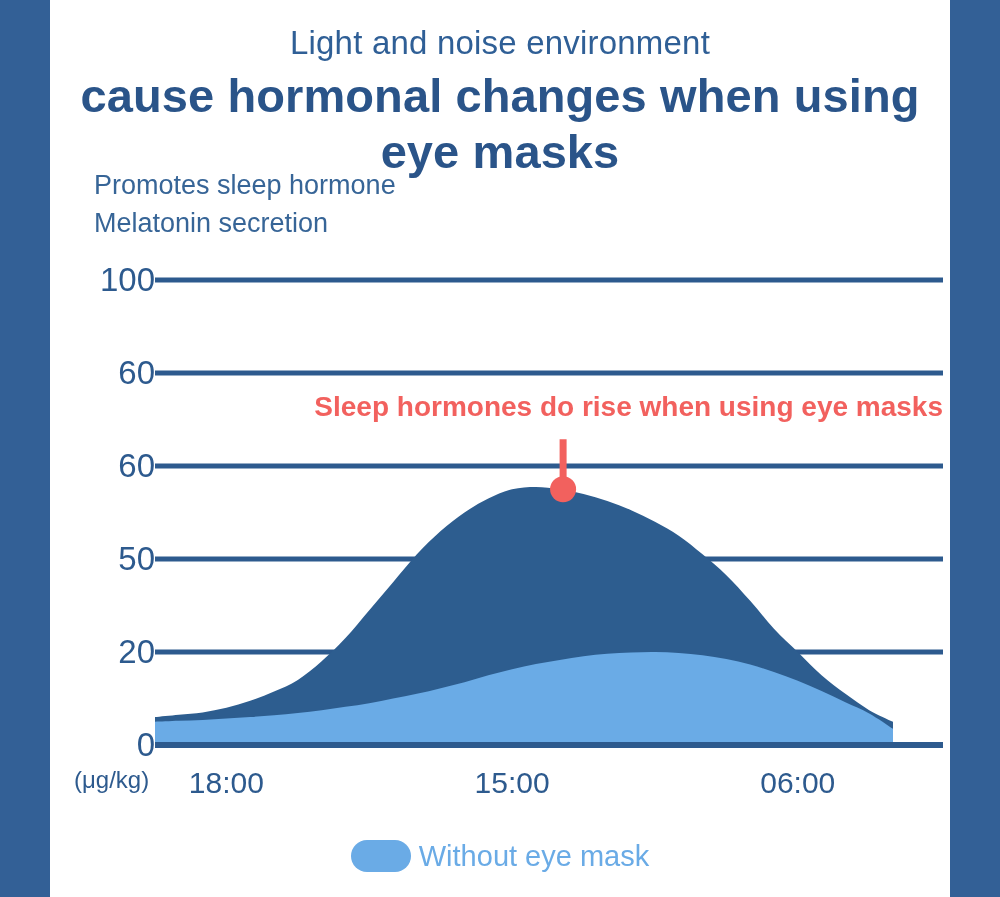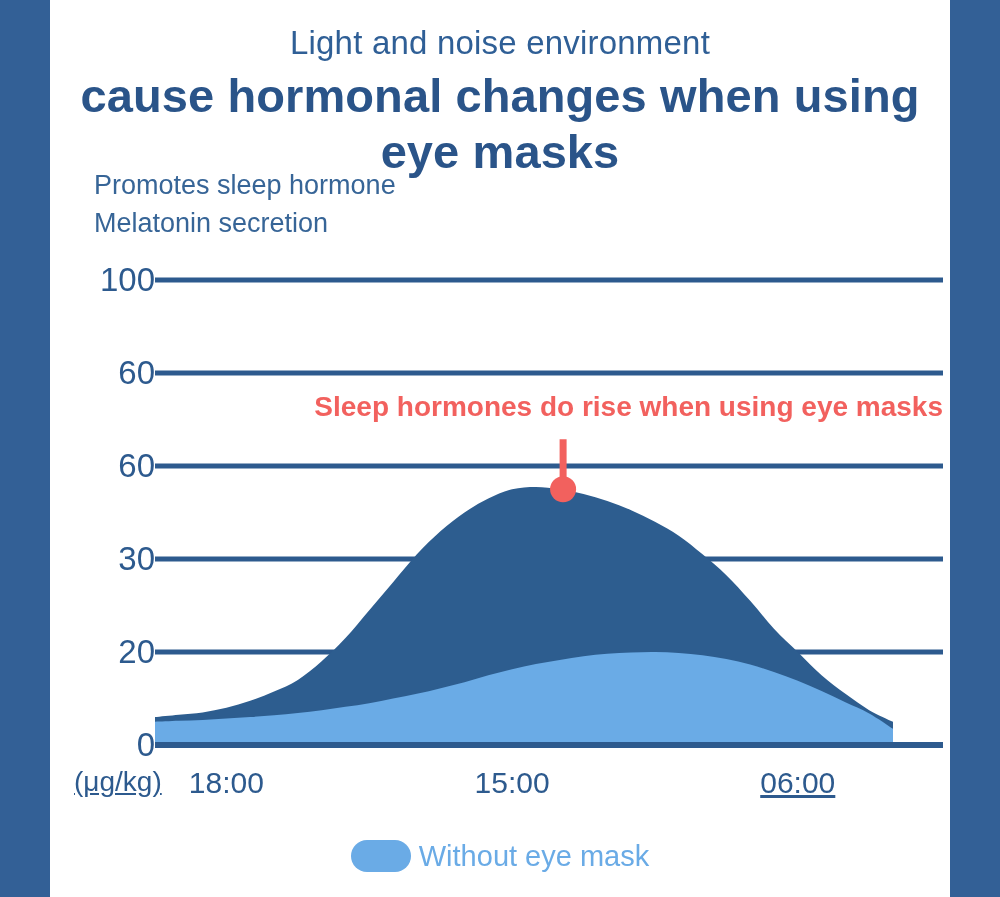--- a/index.html
+++ b/index.html
@@ -98,24 +98,23 @@
     position: absolute;
     font-size: 30px;
     color: #2d5a8e;
     transform: translateX(-50%);
     white-space: nowrap;
   }
   .unit-label {
     position: absolute;
     left: 24px;
     top: 766px;
-    font-size: 28px;
+    font-size: 24px;
     color: #2d5a8e;
     white-space: nowrap;
-    text-decoration: underline;
   }
 
   .annotation {
     position: absolute;
     font-size: 28px;
     font-weight: 700;
     color: #f2615e;
     white-space: nowrap;
     text-align: right;
   }
@@ -176,29 +175,29 @@
           <path d="M105,721.75 C108.96774193548387,721.595 120.87096774193549,721.1300000000001 128.80645161290323,720.82 C136.74193548387098,720.51 144.67741935483872,720.2775 152.61290322580646,719.89 C160.5483870967742,719.5024999999999 168.48387096774195,718.96 176.4193548387097,718.495 C184.35483870967744,718.03 192.29032258064515,717.6425 200.2258064516129,717.1 C208.16129032258064,716.5575 216.09677419354838,715.9375 224.03225806451613,715.24 C231.96774193548387,714.5425 239.90322580645162,713.7674999999999 247.83870967741936,712.915 C255.7741935483871,712.0625 263.7096774193548,711.1324999999999 271.64516129032256,710.125 C279.5806451612903,709.1175000000001 287.51612903225805,708.0325 295.4516129032258,706.87 C303.38709677419354,705.7075 311.3225806451613,704.545 319.258064516129,703.15 C327.19354838709677,701.755 335.1290322580645,700.05 343.06451612903226,698.5 C351,696.95 358.93548387096774,695.5550000000001 366.8709677419355,693.85 C374.80645161290323,692.145 382.741935483871,690.2075 390.6774193548387,688.27 C398.61290322580646,686.3325 406.5483870967742,684.395 414.48387096774195,682.225 C422.4193548387097,680.0550000000001 430.3548387096774,677.42 438.2903225806451,675.25 C446.22580645161287,673.08 454.16129032258067,671.065 462.0967741935484,669.205 C470.03225806451616,667.345 477.96774193548384,665.6400000000001 485.9032258064516,664.09 C493.83870967741933,662.54 501.7741935483871,661.2225 509.7096774193548,659.905 C517.6451612903226,658.5875 525.5806451612904,657.1924999999999 533.516129032258,656.185 C541.4516129032257,655.1775 549.3870967741934,654.48 557.3225806451612,653.86 C565.258064516129,653.24 573.1935483870968,652.7750000000001 581.1290322580645,652.465 C589.0645161290322,652.155 597,651.9225 604.9354838709677,652 C612.8709677419354,652.0775 620.8064516129032,652.3874999999999 628.741935483871,652.93 C636.6774193548388,653.4725 644.6129032258063,654.2475 652.5483870967741,655.255 C660.483870967742,656.2625 668.4193548387098,657.4250000000001 676.3548387096774,658.975 C684.2903225806451,660.525 692.2258064516129,662.385 700.1612903225806,664.555 C708.0967741935483,666.7249999999999 716.0322580645161,669.2825 723.9677419354839,671.995 C731.9032258064517,674.7075 739.8387096774194,677.6525 747.7741935483871,680.83 C755.7096774193548,684.0075 763.6451612903224,687.4949999999999 771.5806451612902,691.06 C779.516129032258,694.625 787.4516129032257,698.5 795.3870967741935,702.22 C803.3225806451613,705.94 811.258064516129,708.9625 819.1935483870968,713.38 C827.1290322580646,717.7975 839.0322580645161,726.1675 843,728.725 L843,745 L105,745 Z" fill="#6aabe6"></path>
           <line x1="105" x2="893" y1="745" y2="745" stroke="#2d5a8e" stroke-width="6"></line>
           <line x1="513.0967741935484" x2="513.0967741935484" y1="439.25" y2="489.25" stroke="#f2615e" stroke-width="7"></line>
           <circle cx="513.0967741935484" cy="489.25" r="13" fill="#f2615e"></circle>
         </svg>
 
       <div class="ytick-holder">
           <div class="ytick" style="top: 280px;">100</div>
           <div class="ytick" style="top: 373px;">60</div>
           <div class="ytick" style="top: 466px;">60</div>
-          <div class="ytick" style="top: 559px;">30</div>
+          <div class="ytick" style="top: 559px;">50</div>
           <div class="ytick" style="top: 652px;">20</div>
           <div class="ytick" style="top: 745px;">0</div>
         </div>
 
       <div class="unit-label">(μg/kg)</div>
     <div class="xtick" style="left: 176.419px; top: 766px;">18:00</div>
         <div class="xtick" style="left: 462.097px; top: 766px;">15:00</div>
-        <div class="xtick" style="left: 747.774px; top: 766px; text-decoration: underline;">06:00</div>
+        <div class="xtick" style="left: 747.774px; top: 766px;">06:00</div>
         <div class="annotation" style="right: 7px; top: 391.25px; position: absolute;">Sleep hormones do rise when using eye masks</div>
       </div>
 
     <div class="legend">
         <div class="legend-item">
           <div class="legend-swatch" style="background: rgb(106, 171, 230);"></div>
           <div class="legend-label" style="color: rgb(106, 171, 230);">Without eye mask</div>
         </div>
       </div>
 

